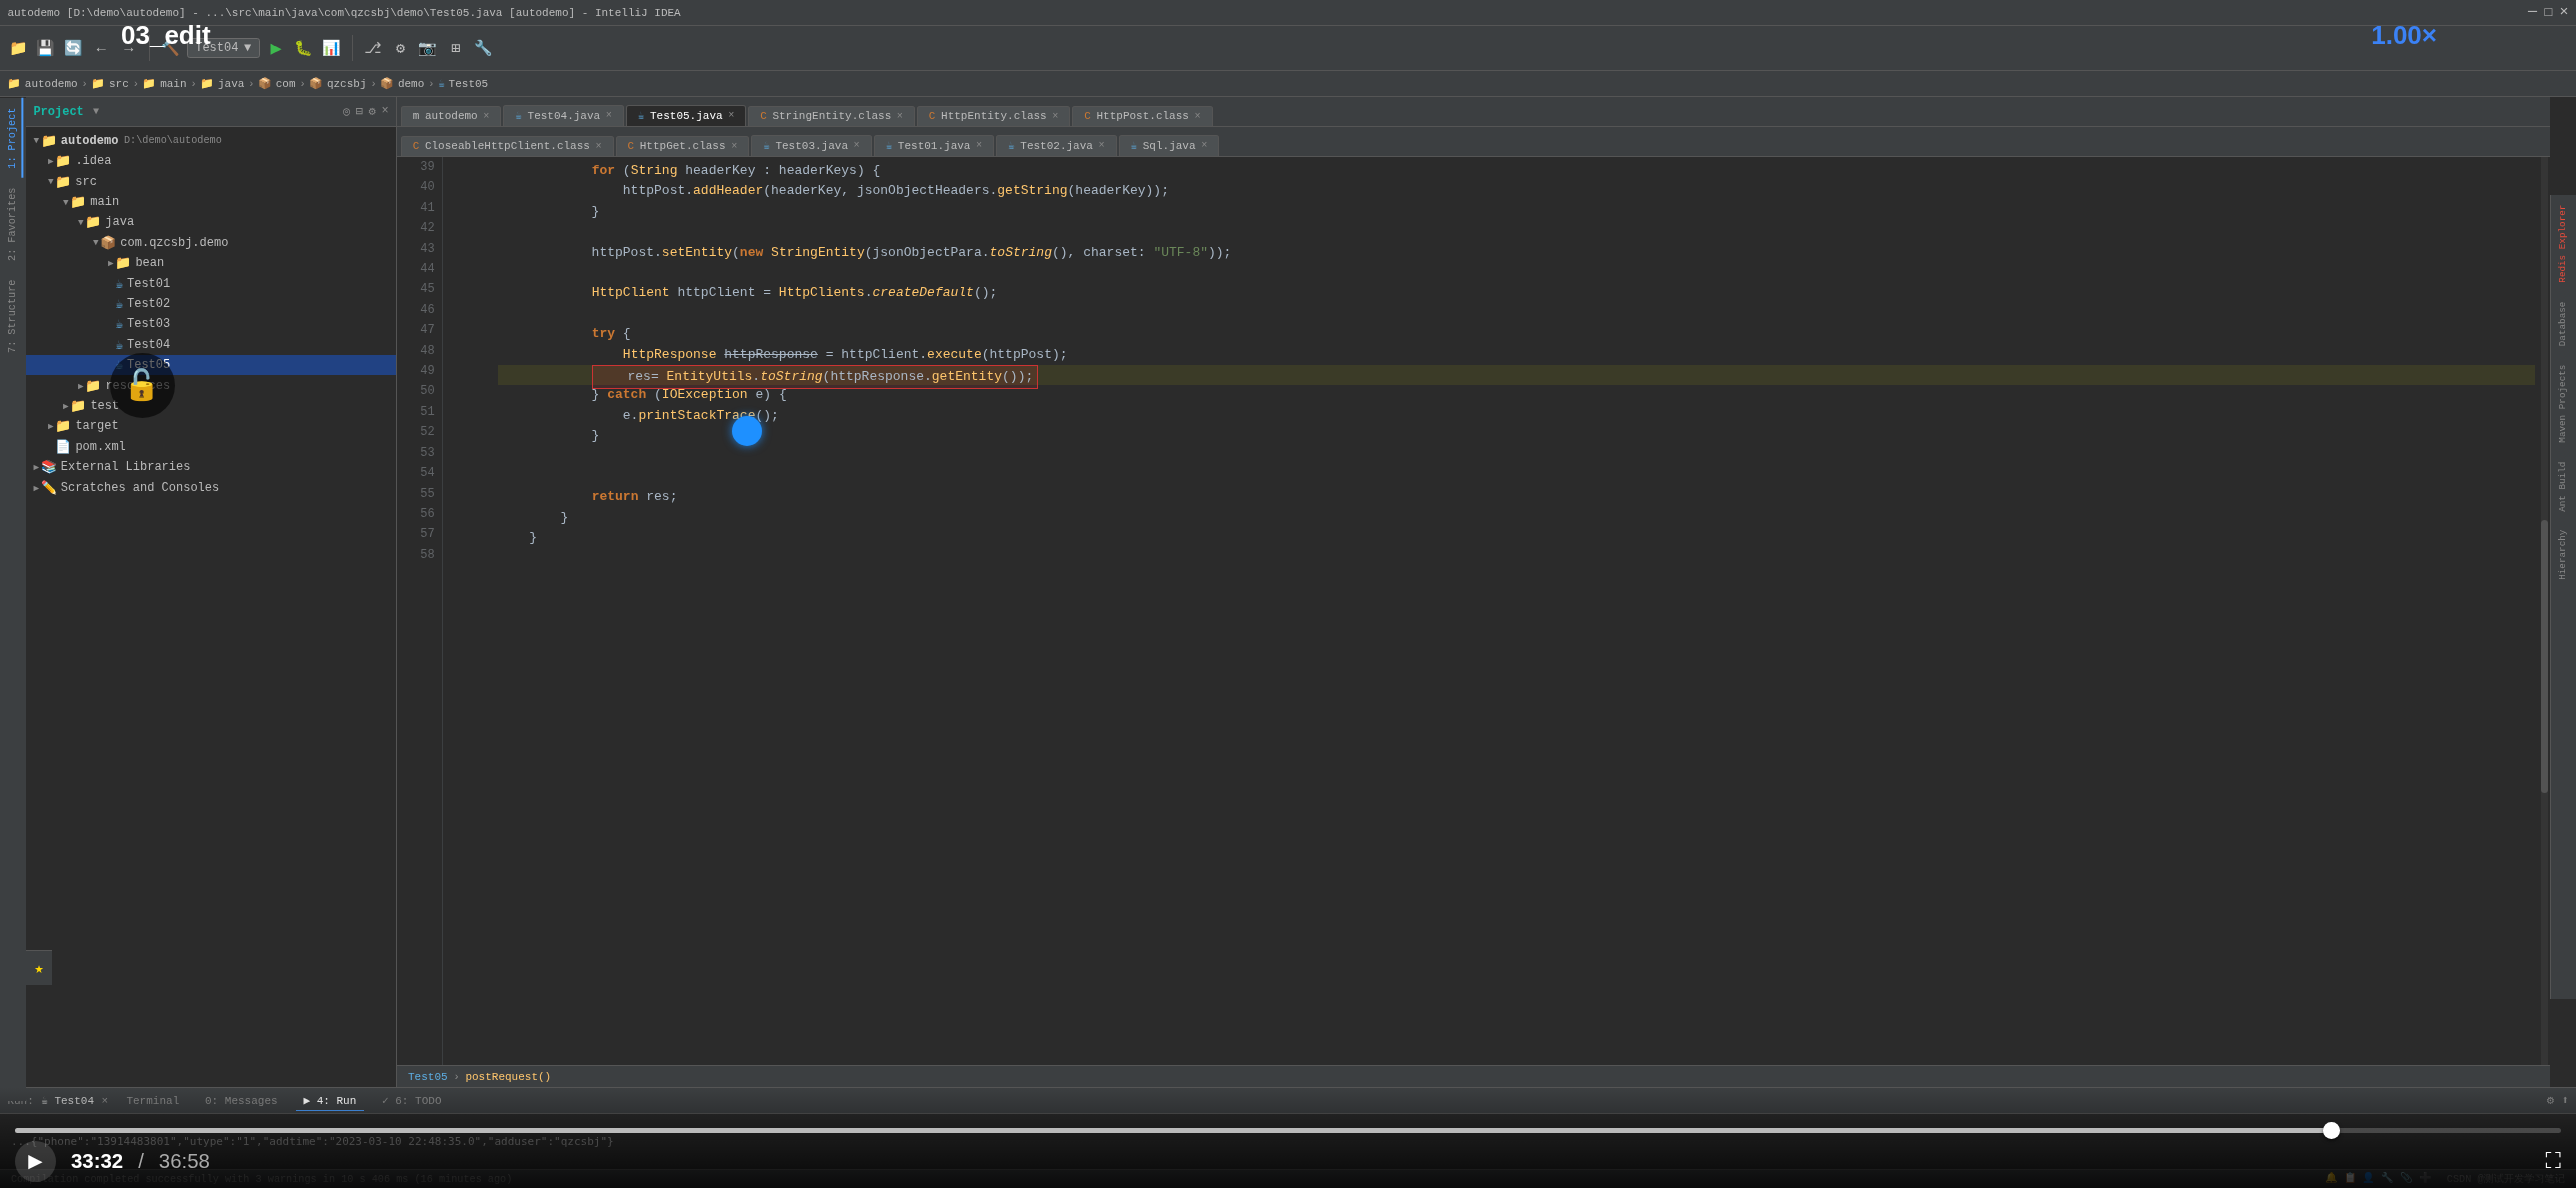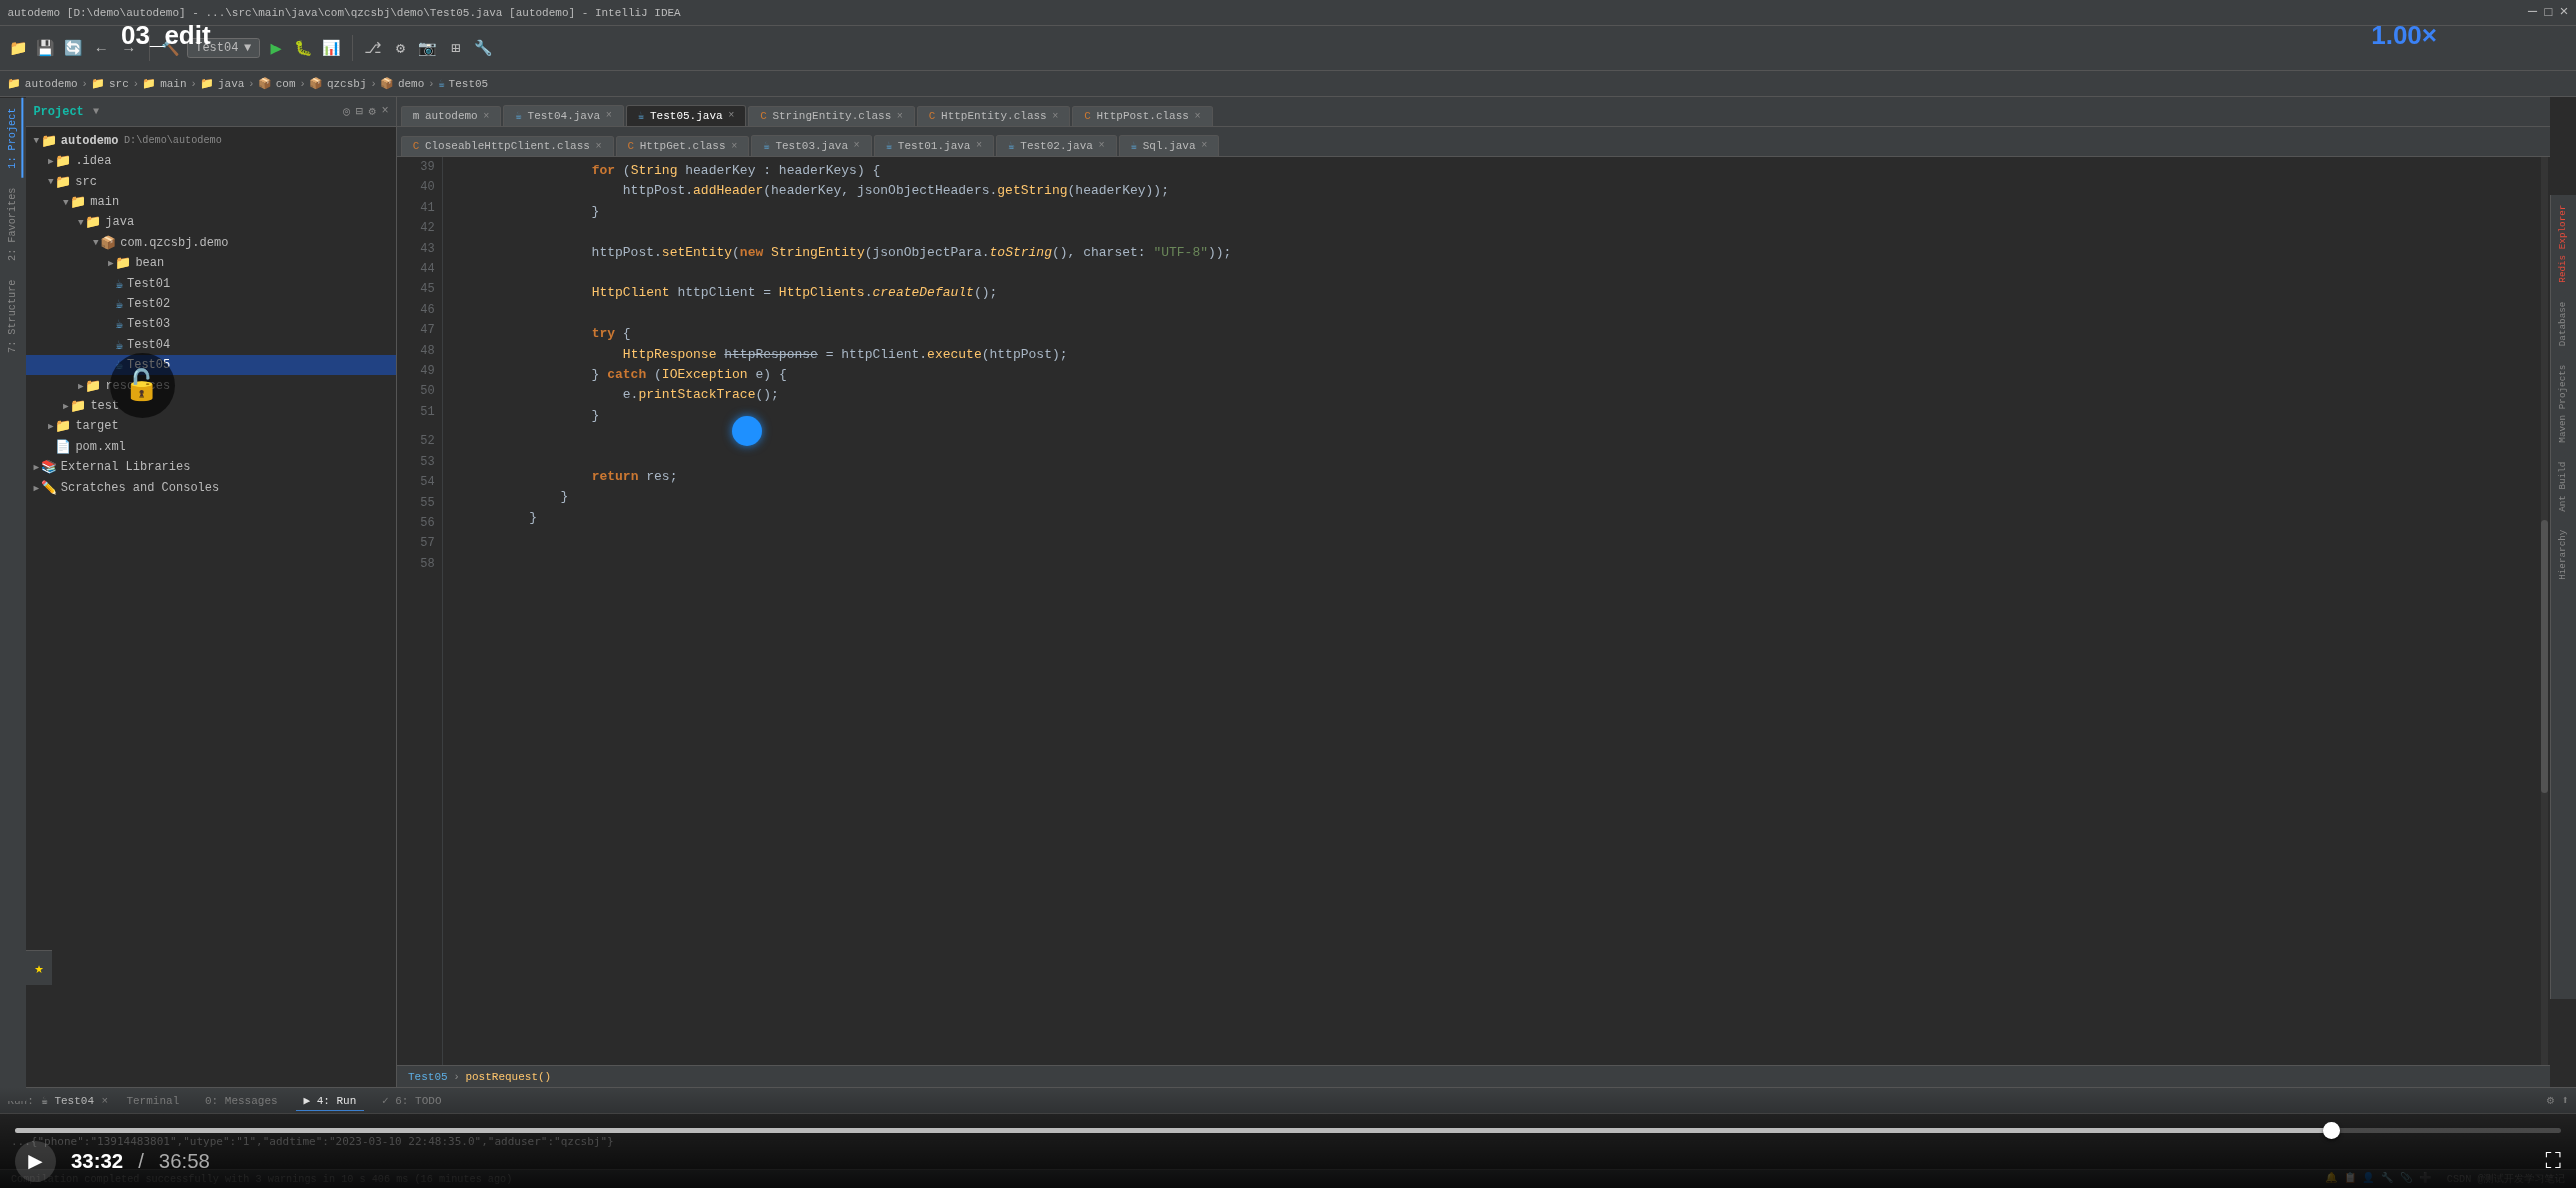--- a/index.html
+++ b/index.html
@@ -770,39 +770,40 @@
         <div style="line-height:20.4px;">42</div>
         <div style="line-height:20.4px;">43</div>
         <div style="line-height:20.4px;">44</div>
         <div style="line-height:20.4px;">45</div>
         <div style="line-height:20.4px;">46</div>
         <div style="line-height:20.4px;">47</div>
         <div style="line-height:20.4px;">48</div>
         <div style="line-height:20.4px;">49</div>
         <div style="line-height:20.4px;">50</div>
         <div style="line-height:20.4px;">51</div>
-        <div style="line-height:20.4px;margin-top:9px;">52</div>
+        <div style="line-height:20.4px;">52</div>
         <div style="line-height:20.4px;">53</div>
         <div style="line-height:20.4px;">54</div>
         <div style="line-height:20.4px;">55</div>
         <div style="line-height:20.4px;">56</div>
         <div style="line-height:20.4px;">57</div>
         <div style="line-height:20.4px;">58</div>
       </div>
       <div id="code-content">
         <span class="code-line">            <span class="kw">for</span> (<span class="cls">String</span> headerKey : headerKeys) {</span>
         <span class="code-line">                httpPost.<span class="fn">addHeader</span>(headerKey, jsonObjectHeaders.<span class="fn">getString</span>(headerKey));</span>
         <span class="code-line">            }</span>
         <span class="code-line"></span>
         <span class="code-line">            httpPost.<span class="fn">setEntity</span>(<span class="kw">new</span> <span class="cls">StringEntity</span>(jsonObjectPara.<span class="fn italic">toString</span>(), <span style="color:#a9b7c6;">charset:</span> <span class="str">"UTF-8"</span>));</span>
         <span class="code-line"></span>
         <span class="code-line">            <span class="cls">HttpClient</span> httpClient = <span class="cls">HttpClients</span>.<span class="fn italic">createDefault</span>();</span>
         <span class="code-line"></span>
         <span class="code-line">            <span class="kw">try</span> {</span>
         <span class="code-line">                <span class="cls">HttpResponse</span> <span style="color:#a9b7c6; text-decoration:line-through;">httpResponse</span> = httpClient.<span class="fn">execute</span>(httpPost);</span>
+        <span class="code-line highlight-line" style="position:relative;">            <span style="border:1.9px solid #cc3333; background:rgba(200,50,50,0.15); padding:0.9px 3.7px; display:inline-block;">    res= <span class="cls">EntityUtils</span>.<span class="fn italic">toString</span>(httpResponse.<span class="fn">getEntity</span>());</span></span>
         <span class="code-line">            } <span class="kw">catch</span> (<span class="cls">IOException</span> e) {</span>
         <span class="code-line">                e.<span class="fn">printStackTrace</span>();</span>
         <span class="code-line">            }</span>
         <span class="code-line"></span>
         <span class="code-line"></span>
         <span class="code-line">            <span class="kw">return</span> res;</span>
         <span class="code-line">        }</span>
         <span class="code-line">    }</span>
         <span class="code-line"></span>
       </div>

